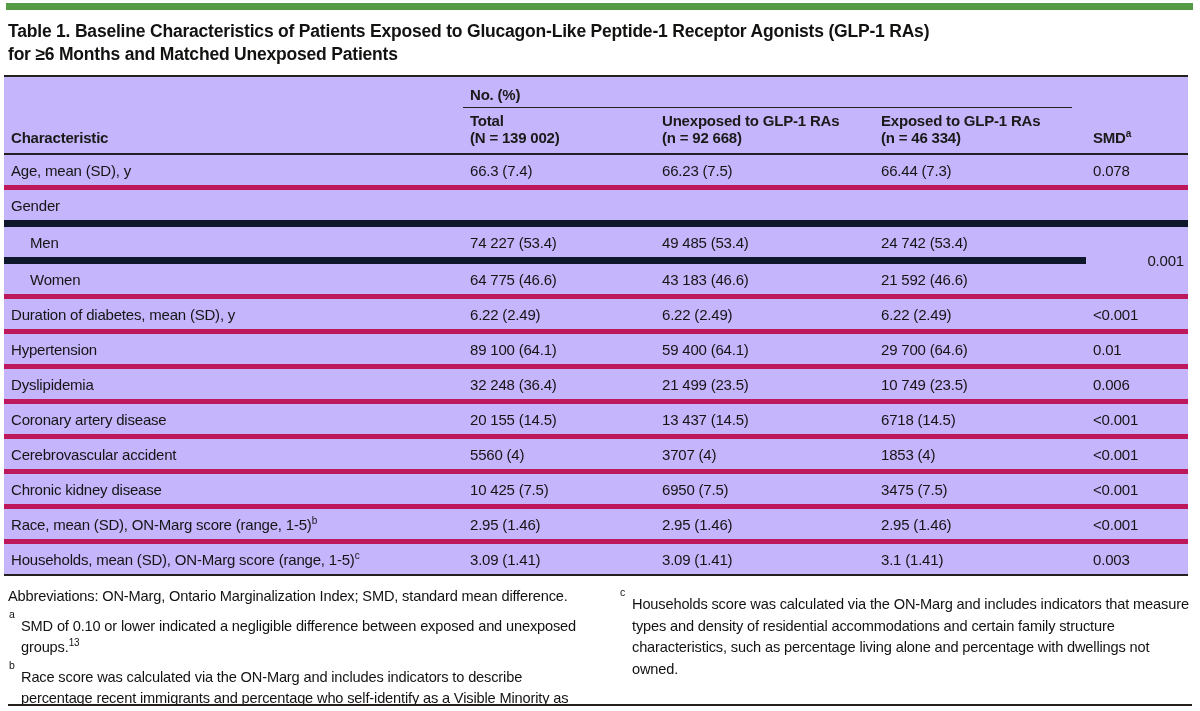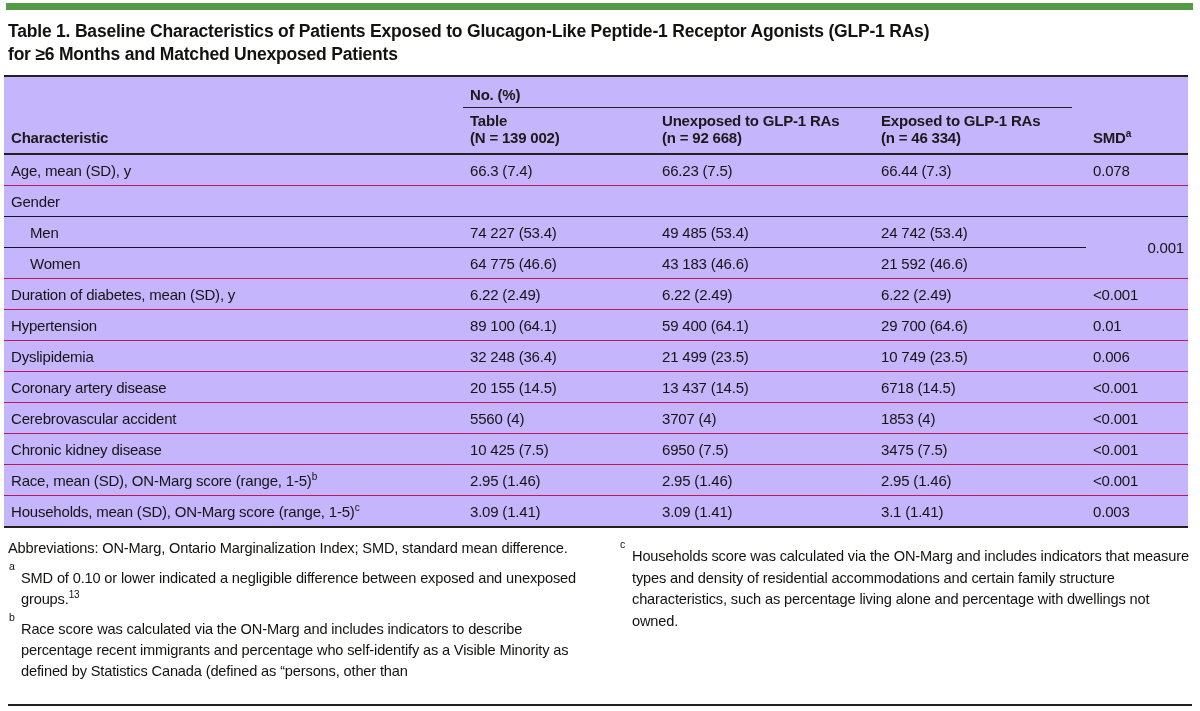--- a/index.html
+++ b/index.html
@@ -15,23 +15,23 @@
   col.c1{width:459px;} col.c2{width:192px;} col.c3{width:219px;} col.c4{width:212px;} col.c5{width:102px;}
 
   thead td,thead th{text-align:left;font-weight:700;font-size:15px;letter-spacing:-0.2px;
     vertical-align:bottom;padding:0 4px 7px 7px;color:#1b1a19;}
   thead .spanner-cell{padding:0;}
   thead .spanner-cell .spanner-inner{display:block;margin:0 14px 0 0;padding:9px 0 4px 7px;
     border-bottom:1.5px solid #222120;}
   thead tr.cols th{border-bottom:2px solid #222120;padding-top:4px;}
 
   tbody td{height:30px;font-size:15px;letter-spacing:-0.2px;vertical-align:middle;
-    padding:0 4px 0 7px;border-top:1px solid #be185d;}
+    padding:0 4px 0 7px;border-top:5px solid #be185d;}
   tbody tr:first-child td{border-top:none;}
-  tbody tr.sub td{border-top:1px solid #0f172a;}
+  tbody tr.sub td{border-top:7px solid #0f172a;}
   td.sub-label{padding-left:26px;}
   td.smd-merged{vertical-align:middle;text-align:right;}
   sup{font-size:10px;line-height:0;}
 
   .footnotes{display:flex;gap:38px;padding:10px 8px 0 8px;font-size:14.6px;line-height:1.47;color:#121211;letter-spacing:-0.15px;}
   .fcol{flex:1;min-width:0;}
   .abbr{margin:0;}
   .fn{position:relative;padding-left:13px;margin-top:8px;}
   .fn .marker{position:absolute;left:1px;top:-2px;font-size:10.5px;}
   .fn-cont{padding-left:13px;margin:0;}
@@ -63,21 +63,21 @@
       <tr>
         <td></td>
         <td class="spanner-cell" colspan="3">
           <span class="spanner-inner">No. (%)</span>
         </td>
         <td></td>
       </tr>
       <tr class="cols">
         <th>Characteristic</th>
         <th>
-          <div>Table</div>
+          <div>Total</div>
           <div>(N = 139 002)</div>
         </th>
         <th>
           <div>Unexposed to GLP-1 RAs</div>
           <div>(n = 92 668)</div>
         </th>
         <th>
           <div>Exposed to GLP-1 RAs</div>
           <div>(n = 46 334)</div>
         </th>

